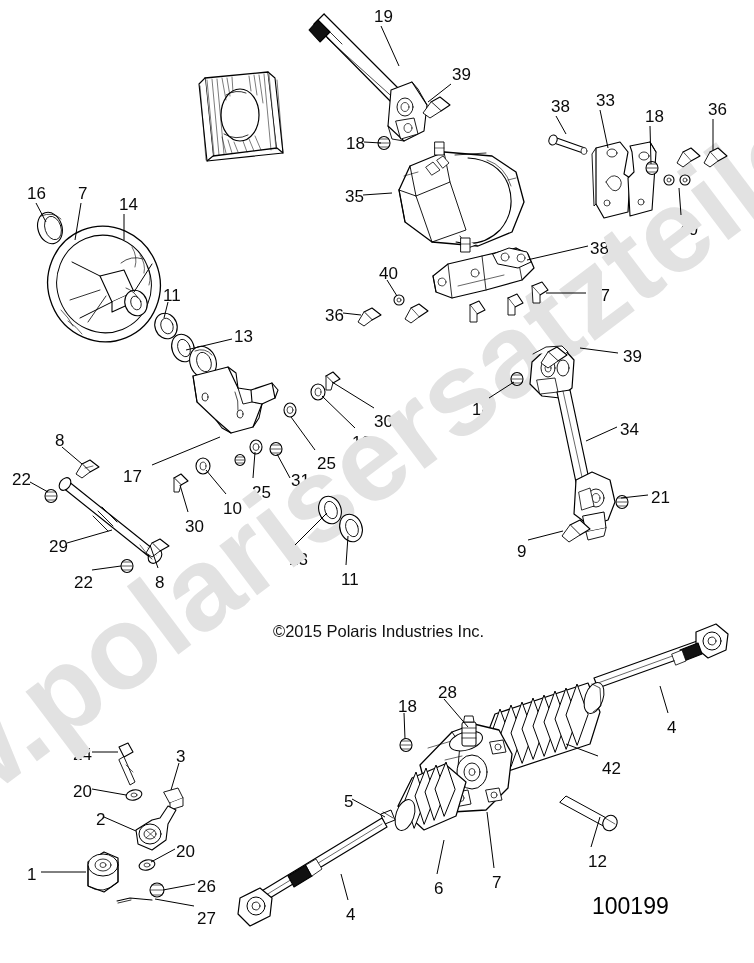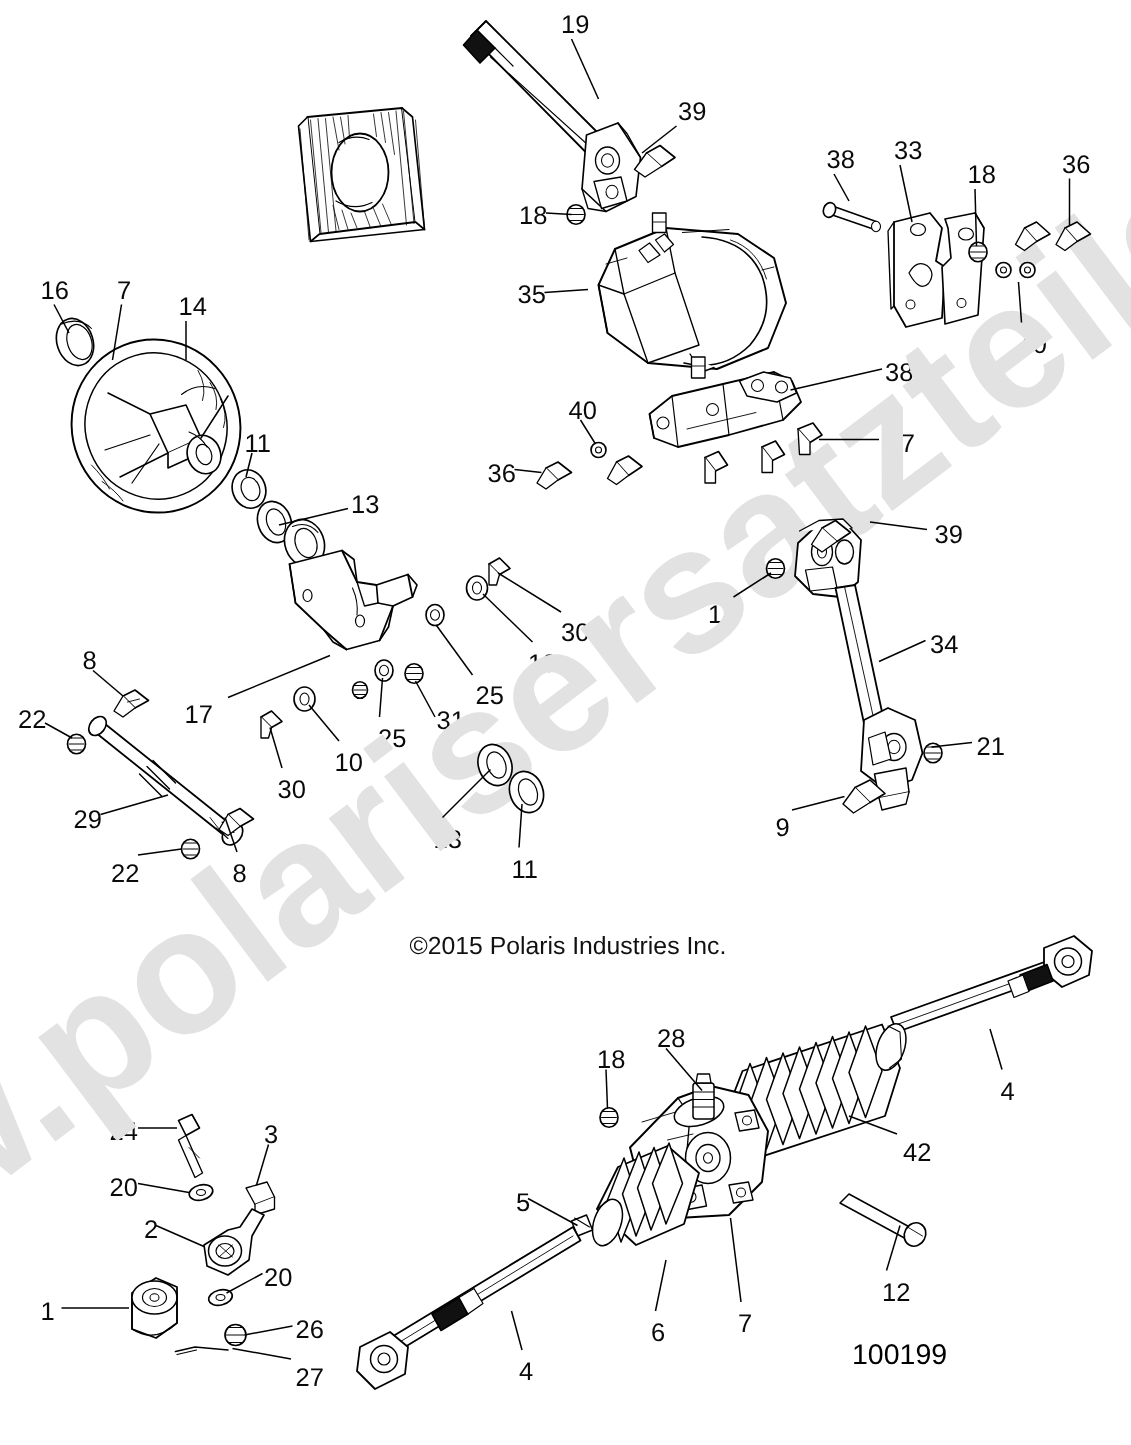--- a/index.html
+++ b/index.html
@@ -26,23 +26,24 @@
   .copy{
     position:absolute;
     font-family:"Liberation Sans", sans-serif;
     font-size:16.5px;
     color:#111;
     white-space:nowrap;
   }
   .dgnum{
     position:absolute;
     font-family:"Liberation Sans", sans-serif;
-    font-size:19px;
+    font-size:23px;
     color:#000;
     white-space:nowrap;
+    margin-left:24px;
   }
   .wmtext{
     fill:#e2e2e2;
     font-family:"Liberation Sans", sans-serif;
     font-weight:bold;
   }
 </style>
 </head>
 <body>
 

